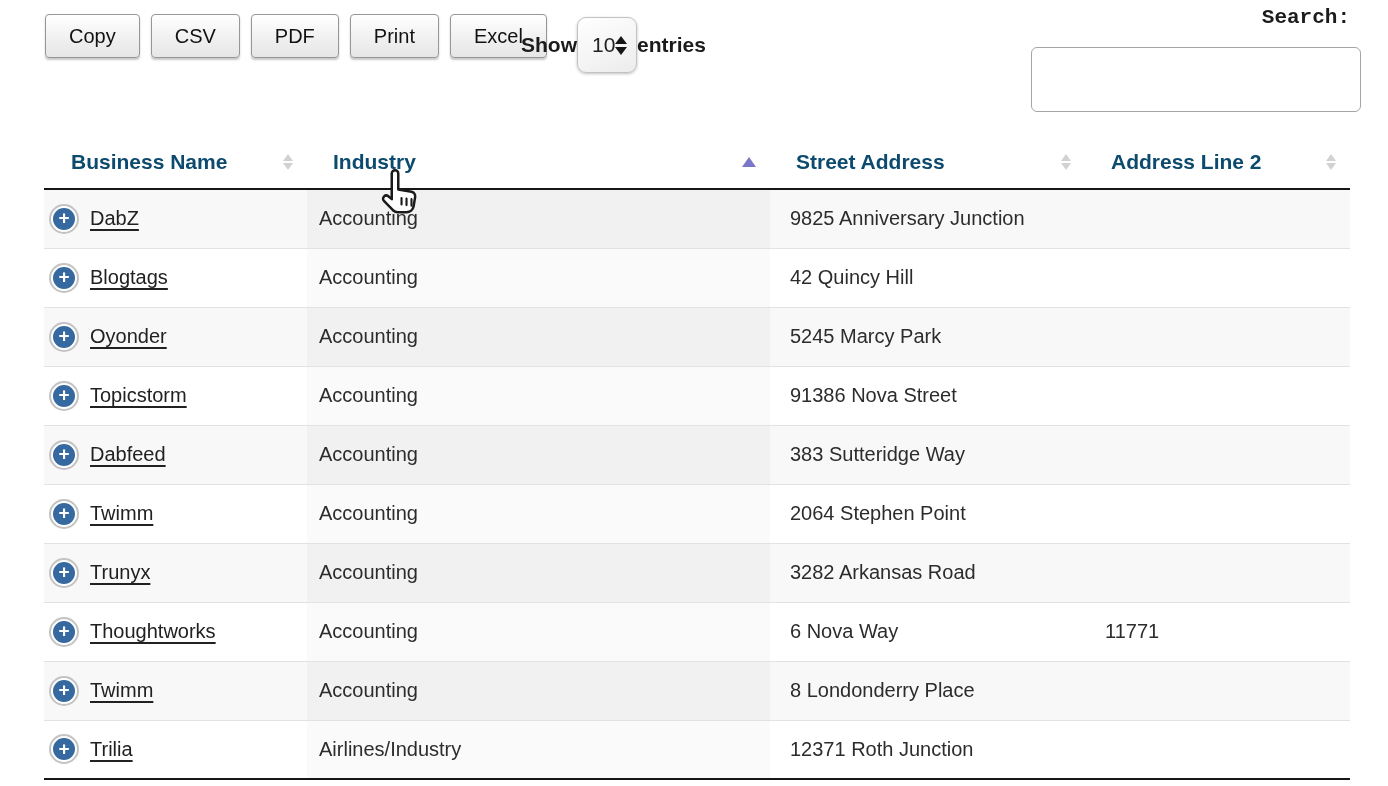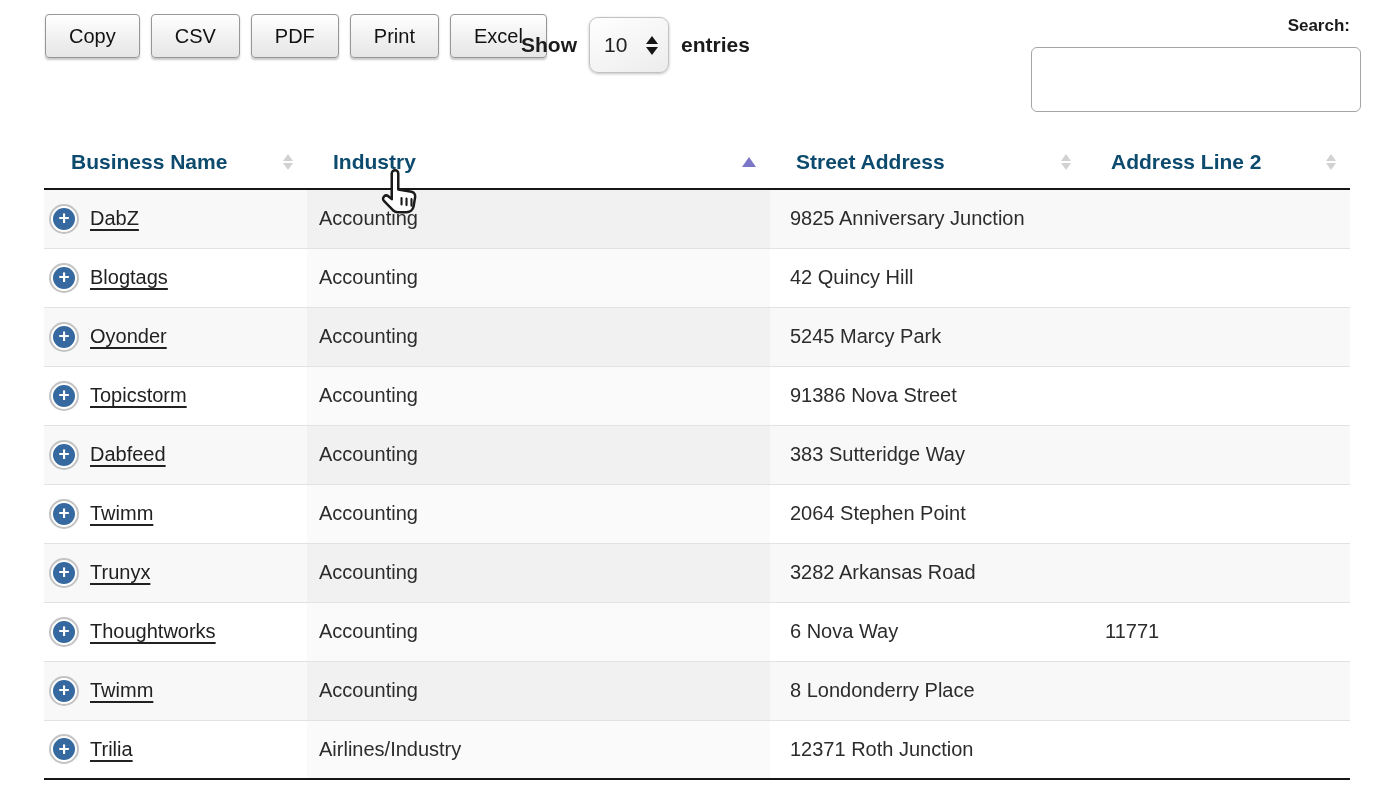--- a/index.html
+++ b/index.html
@@ -18,35 +18,35 @@
     font-family:"Liberation Sans",sans-serif;
     font-size:20px; color:#121212;
     height:44px; padding:0 23px;
     background:linear-gradient(#ffffff,#efefef 60%,#e6e6e6);
     border:1px solid #979797; border-radius:4px;
     box-shadow:0 2px 2px rgba(0,0,0,0.22);
     cursor:pointer;
   }
 
   
-  .length-ctl { position:absolute; left:521px; top:17px; height:56px; display:flex; align-items:center; gap:12px; }
+  .length-ctl { position:absolute; left:521px; top:17px; height:56px; display:flex; align-items:center; }
   .length-ctl .lbl { font-size:21px; font-weight:bold; color:#1b1b1b; }
   .entries-select {
-    width:80px; height:56px; border:1px solid #c2c2c2; border-radius:9px;
+    width:60px; height:56px; border:1px solid #c2c2c2; border-radius:9px;
     background:linear-gradient(155deg,#ffffff,#ececec);
     box-shadow:0 1px 3px rgba(0,0,0,0.25);
     display:flex; align-items:center; padding:0 10px 0 14px;
     font-size:21px; color:#222; cursor:pointer;
   }
   .stepper { margin-left:auto; display:flex; flex-direction:column; align-items:center; }
   .step-up   { width:0;height:0;border-left:6px solid transparent;border-right:6px solid transparent;border-bottom:8px solid #151515; margin-bottom:3px; }
   .step-down { width:0;height:0;border-left:6px solid transparent;border-right:6px solid transparent;border-top:8px solid #151515; }
 
   
-  .search-label { position:absolute; top:16px; right:38px; font-size:17px; font-weight:bold; color:#1b1b1b; }
+  .search-label { position:absolute; top:6px; right:38px; font-size:21px; font-weight:bold; color:#1b1b1b;font-family:Liberation Mono, monospace; }
   .search-input {
     position:absolute; left:1031px; top:47px; width:330px; height:65px;
     border:1px solid #a5a5a5; border-radius:6px; background:#fff;
     font-family:"Liberation Sans",sans-serif; font-size:20px; padding:0 14px;
   }
 
   
   table.data-table {
     position:absolute; left:44px; top:135px; width:1306px;
     border-collapse:collapse; table-layout:fixed;

